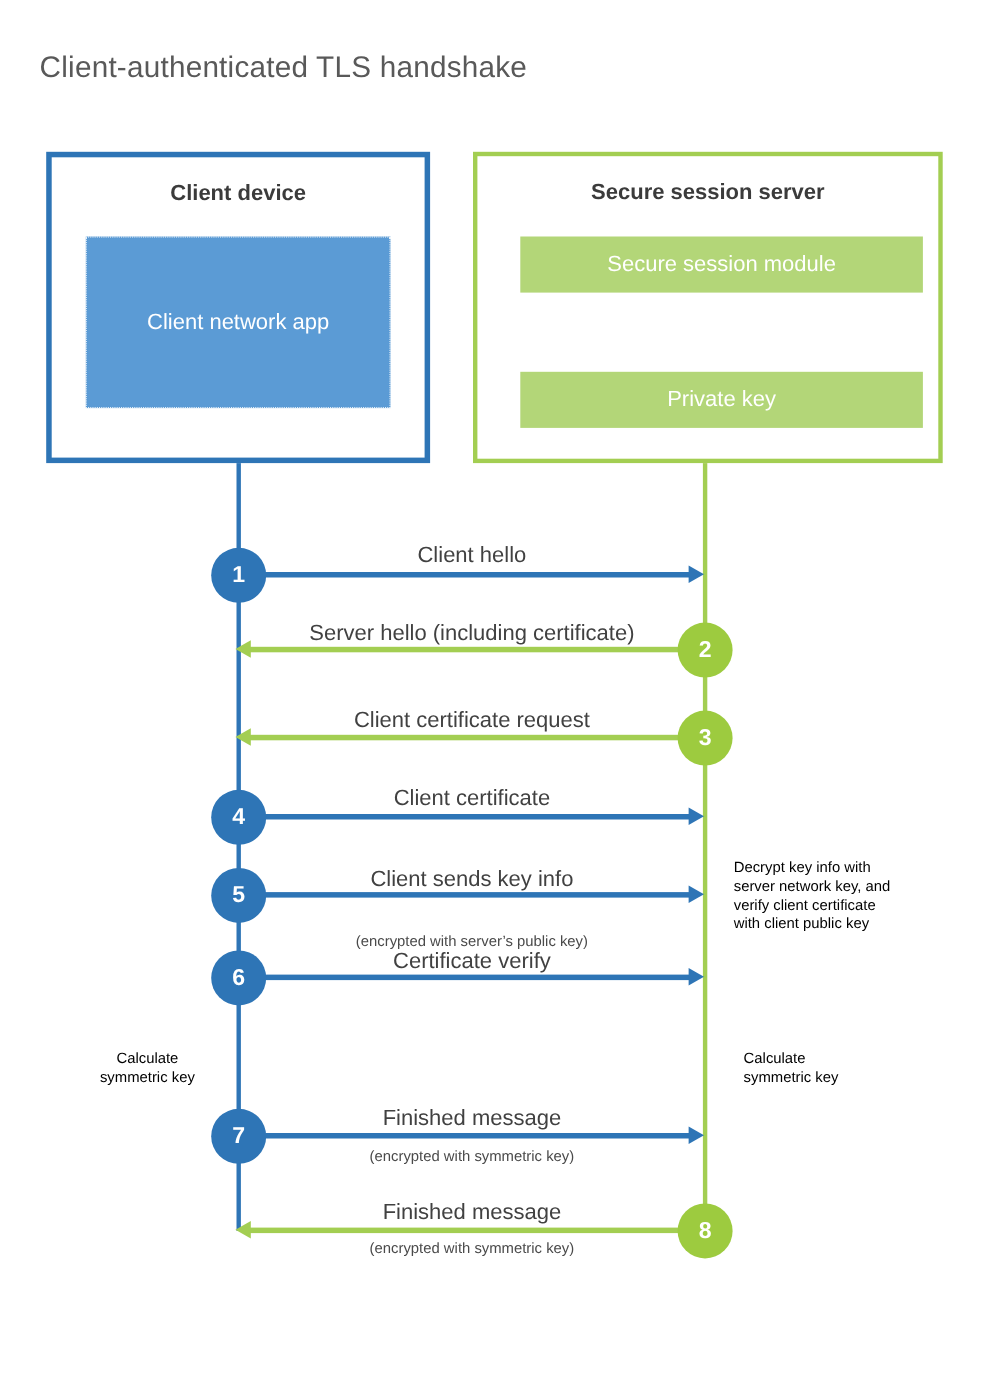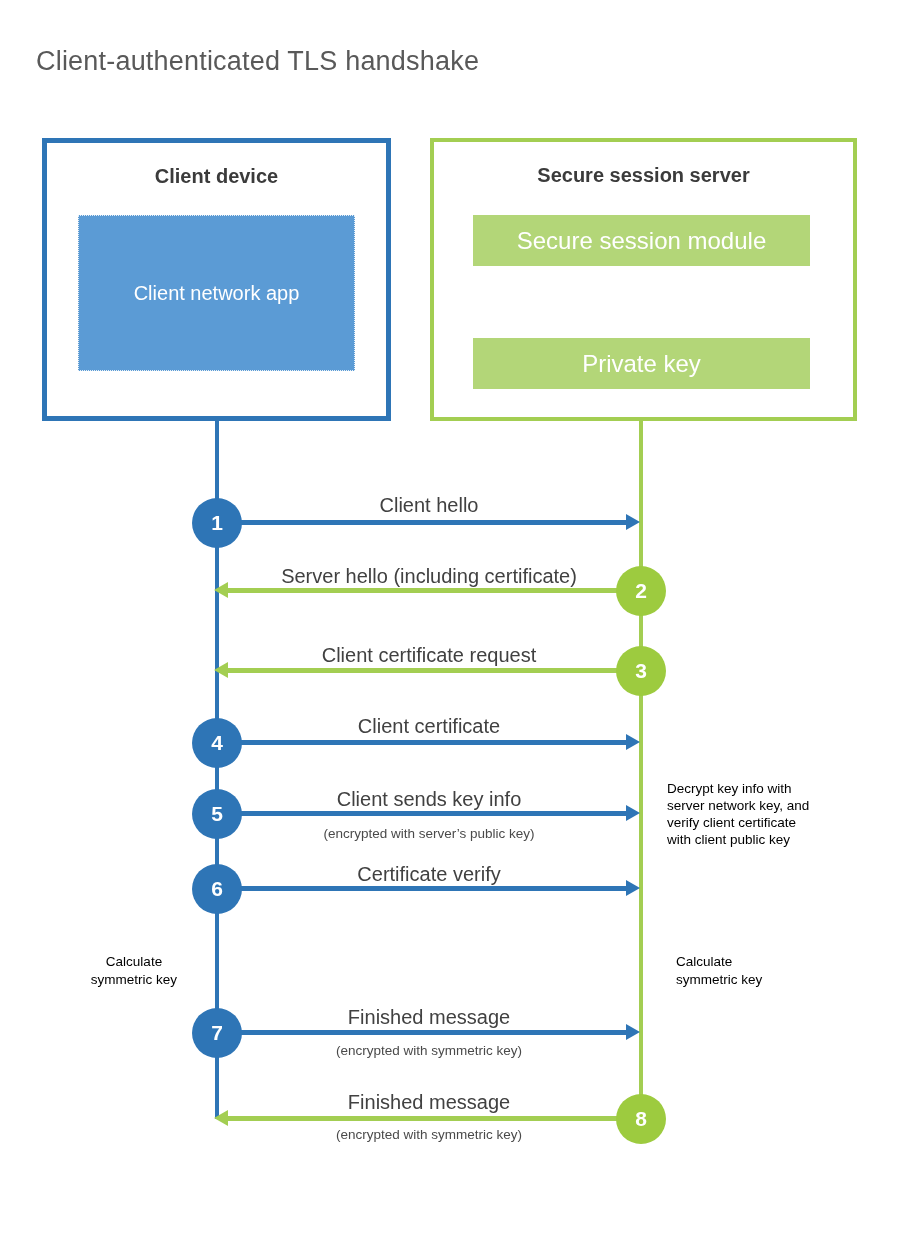--- a/index.html
+++ b/index.html
@@ -22,24 +22,24 @@
     font-size:20px; font-weight:bold; color:#3b3b3b;
   }
   .app-box {
     position:absolute; left:31px; top:72px; width:277px; height:156px;
     background:var(--blue-fill); border:1px dotted rgba(255,255,255,0.85);
     display:flex; align-items:center; justify-content:center; text-align:center;
     color:#ffffff; font-size:20px; line-height:27px;
   }
   .app-box .inner { width:190px; }
   .module-bar {
-    position:absolute; left:39px; width:337px; height:51px;
+    position:absolute; left:39px; width:366px; height:51px;
     background:var(--green-fill);
     display:flex; align-items:center; justify-content:center;
-    color:#ffffff; font-size:24px;
+    color:#ffffff; font-size:20px;
   }
   .bar-1 { top:73px; } .bar-2 { top:136px; } .bar-3 { top:196px; }
   
   .lifeline { position:absolute; width:4px; }
   .lifeline.blue  { left:215px; top:405px; height:698px; background:var(--blue); }
   .lifeline.green { left:639px; top:405px; height:699px; background:var(--green-line); }
   
   .arrow { position:absolute; height:5px; }
   .arrow.right { left:217px; width:410px; background:var(--blue); }
   .arrow.left  { left:227px; width:414px; background:var(--green-line); }
@@ -125,21 +125,21 @@
       <span>4</span>
     </div>
 
   <div class="msg-label" style="top:772px">Client sends key info</div>
   <div class="arrow right" style="top:795px">
       <i class="head"></i>
     </div>
   <div class="step-circle blue" style="top:773px">
       <span>5</span>
     </div>
-  <div class="msg-sublabel" style="top:810px">(encrypted with server’s public key)</div>
+  <div class="msg-sublabel" style="top:832px">(encrypted with server’s public key)</div>
 
   <div class="msg-label" style="top:847px">Certificate verify</div>
   <div class="arrow right" style="top:870px">
       <i class="head"></i>
     </div>
   <div class="step-circle blue" style="top:848px">
       <span>6</span>
     </div>
 
   <div class="msg-label" style="top:990px">Finished message</div>

